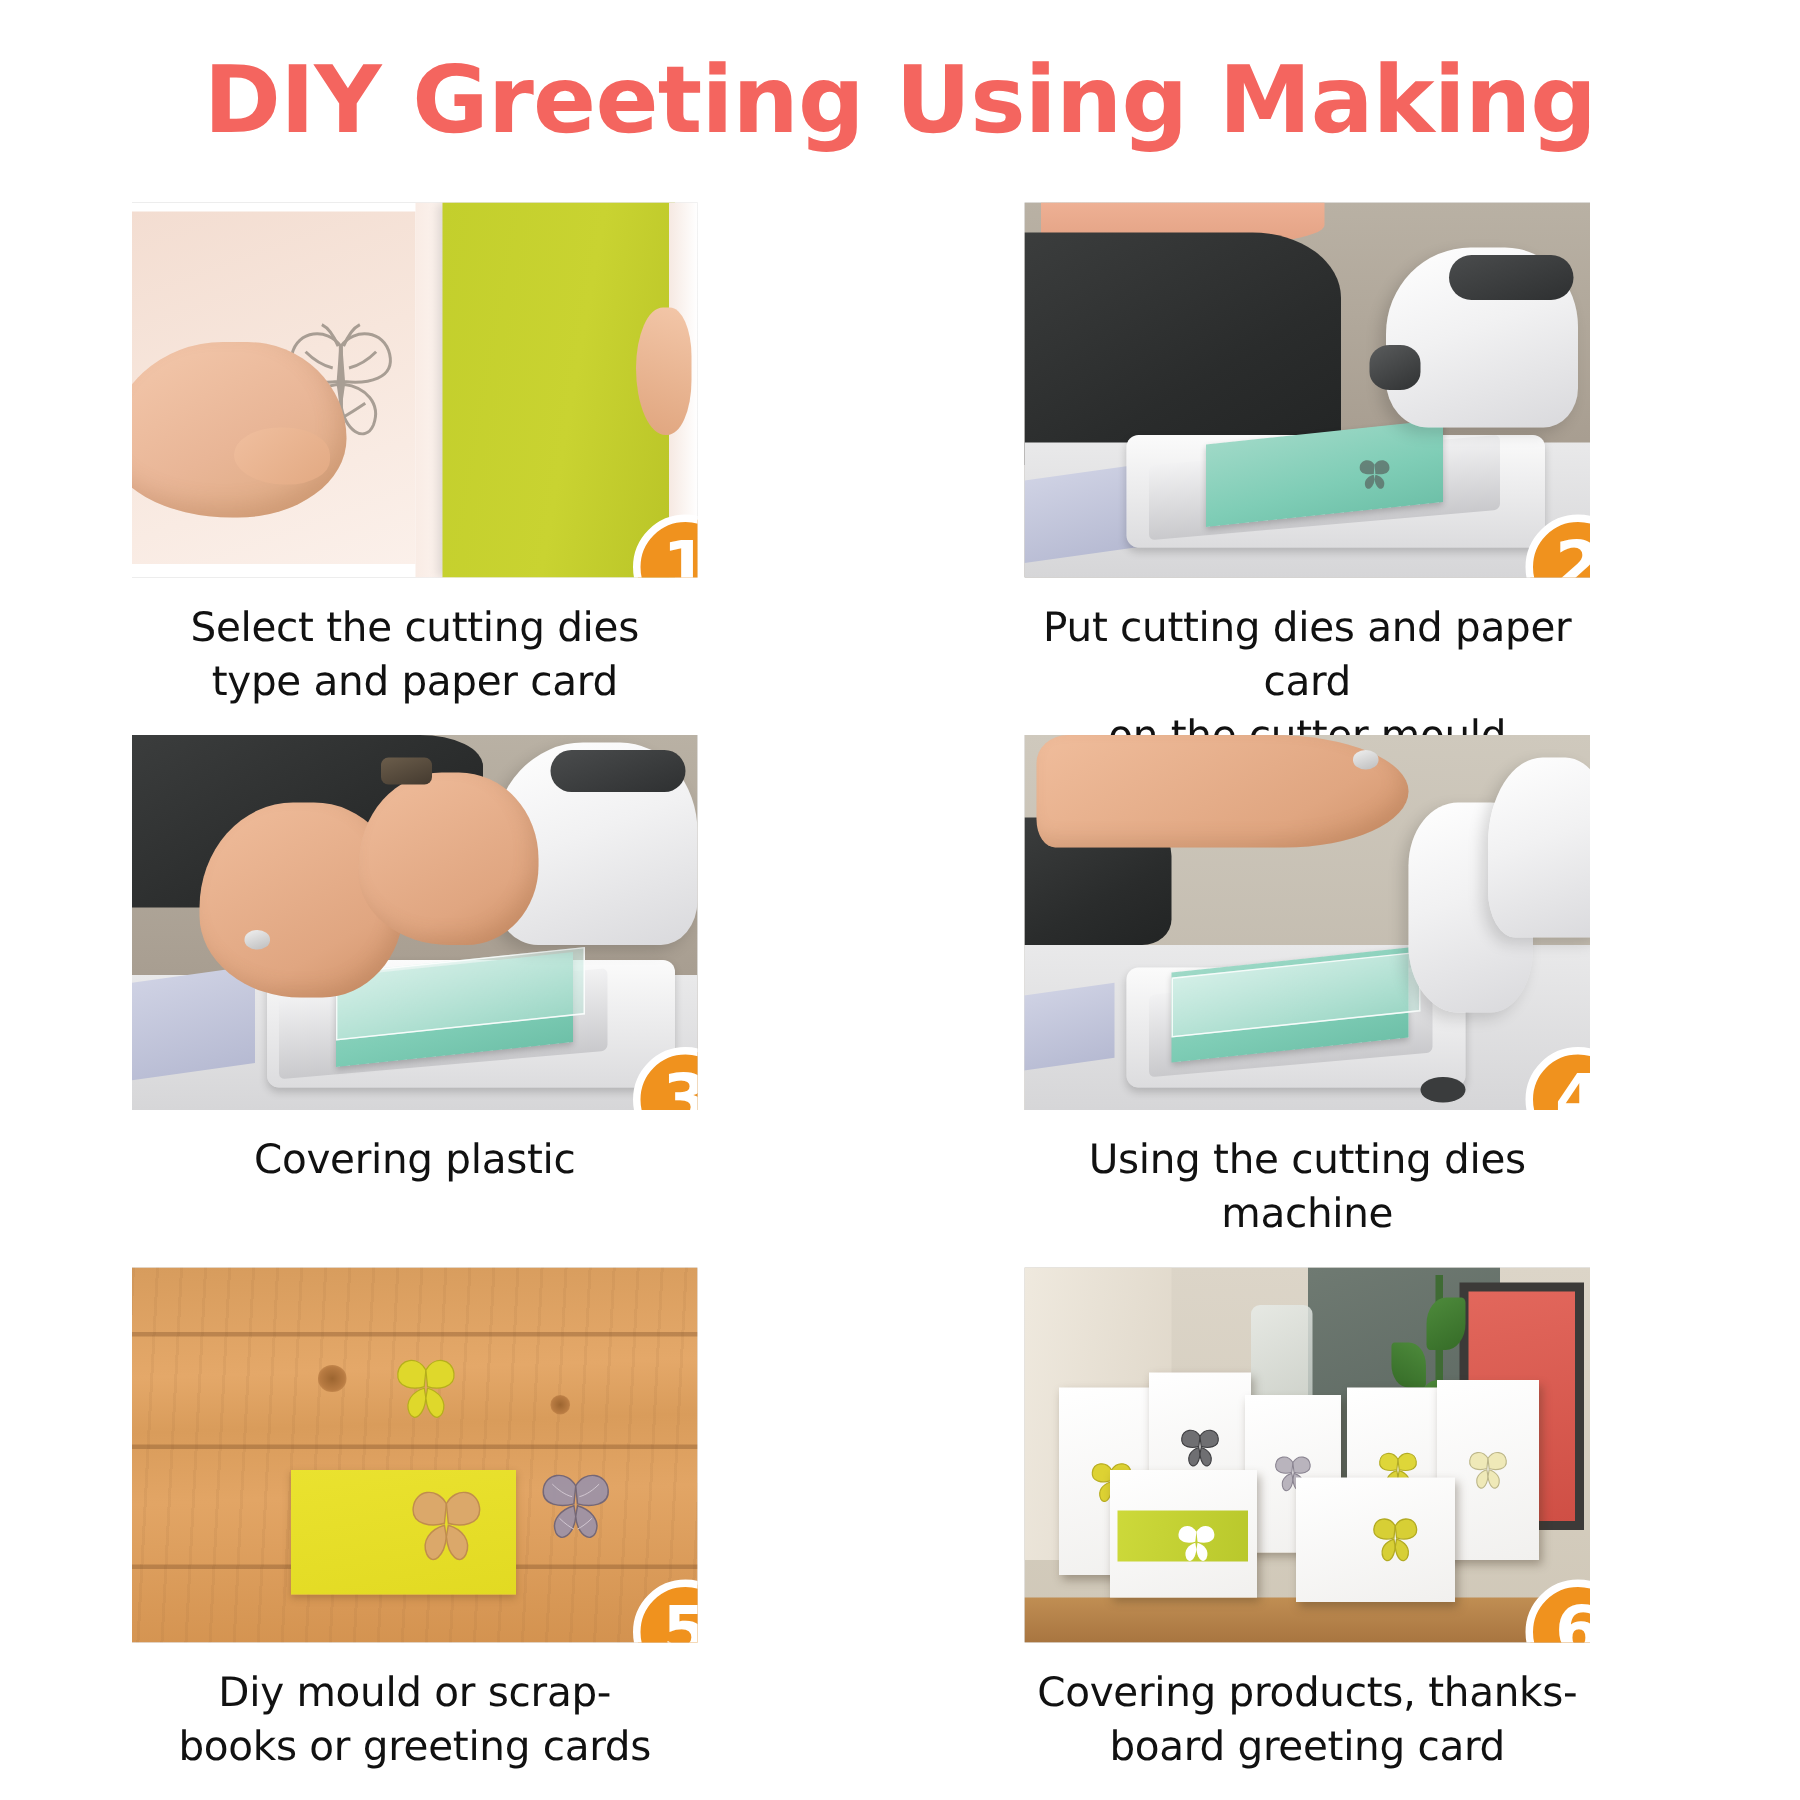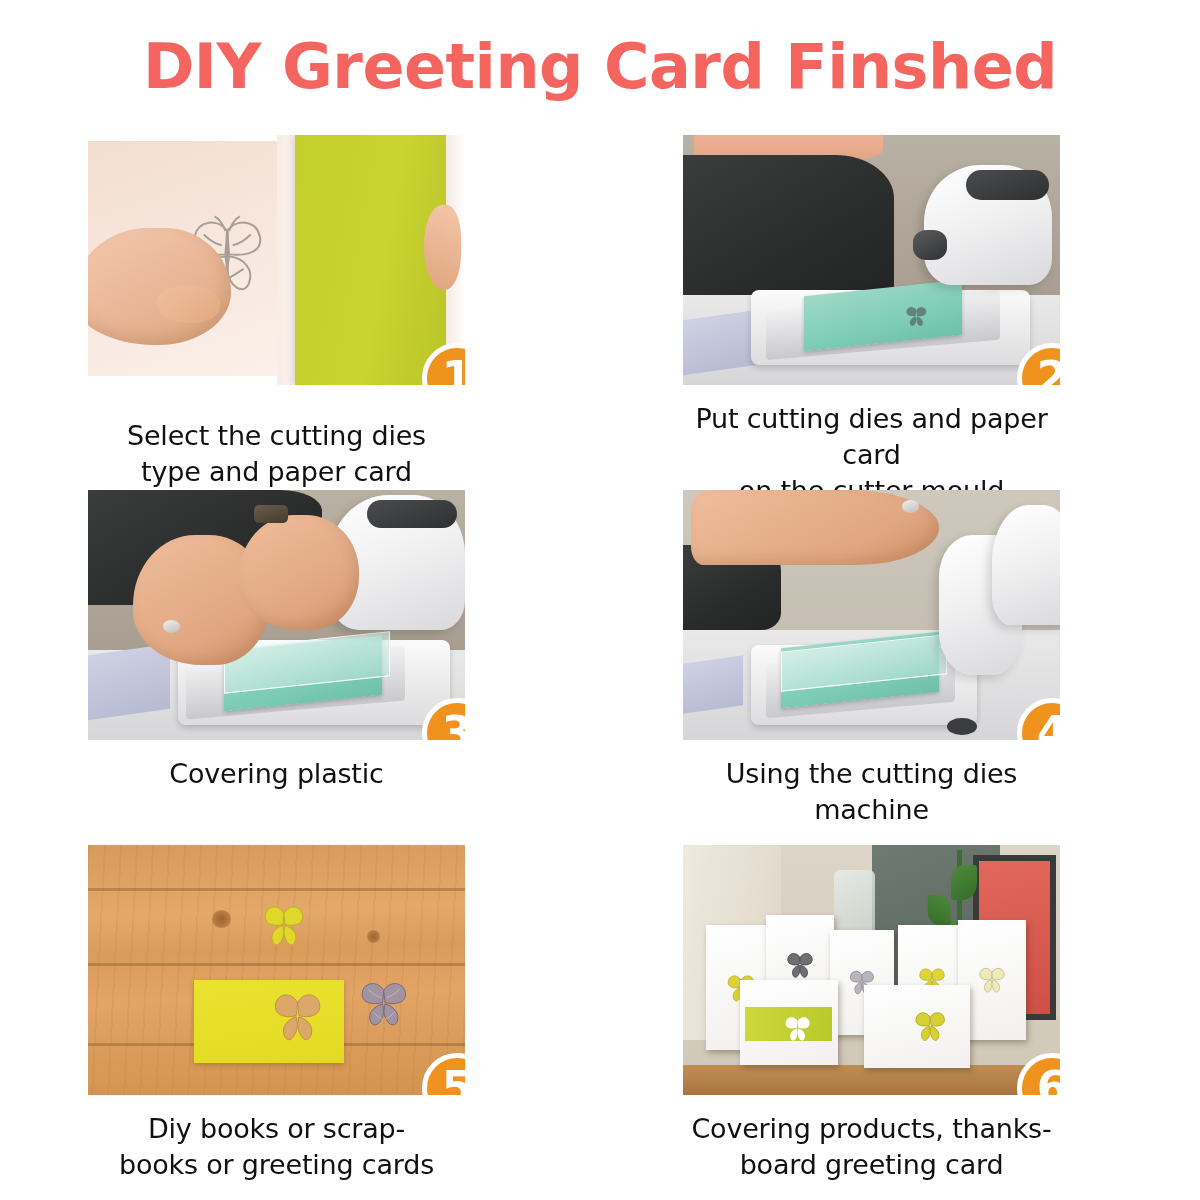--- a/index.html
+++ b/index.html
@@ -264,21 +264,21 @@
     position:absolute; left:6%; top:32%; width:88%; height:40%;
     background:linear-gradient(100deg,#cdd93a,#b9c82c);
   }
   .f-mini-bf { position:absolute; width:56%; height:48%; left:22%; top:26%; }
 </style>
 </head>
 <body>
 
 <div class="page">
 
-  <div class="title">DIY Greeting Card Finshed</div>
+  <div class="title">DIY Greeting Using Making</div>
 
   <div class="grid">
 
     <div class="cell left" style="grid-row:1;">
       <div class="photo">
         <div class="s1-bg"></div>
         <div class="s1-leftcard"></div>
         <div class="s1-midstrip"></div>
         <div class="s1-greencard"></div>
         <div class="s1-rightedge"></div>
@@ -326,21 +326,21 @@
           </g>
         </svg>
         <div class="m-head"></div>
         <div class="m-handle"></div>
         <div class="m-knob"></div>
 
         <div class="badge">2</div>
       </div>
     </div>
 
-    <div class="cell left caption" style="grid-row:2;align-items:flex-end;">
+    <div class="cell left caption" style="grid-row:2;">
       <div>
         <span>Select the cutting dies</span>
         <span>type and paper card</span>
       </div>
     </div>
     <div class="cell right caption" style="grid-row:2;">
       <div>
         <span>Put cutting dies and paper card</span>
         <span>on the cutter mould machine</span>
       </div>
@@ -537,21 +537,21 @@
             </g>
           </svg>
         </div>
 
         <div class="badge">6</div>
       </div>
     </div>
 
     <div class="cell left caption" style="grid-row:6;">
       <div>
-        <span>Diy books or scrap-</span>
+        <span>Diy mould or scrap-</span>
         <span>books or greeting cards</span>
       </div>
     </div>
     <div class="cell right caption" style="grid-row:6;">
       <div>
         <span>Covering products, thanks-</span>
         <span>board greeting card</span>
       </div>
     </div>
 

